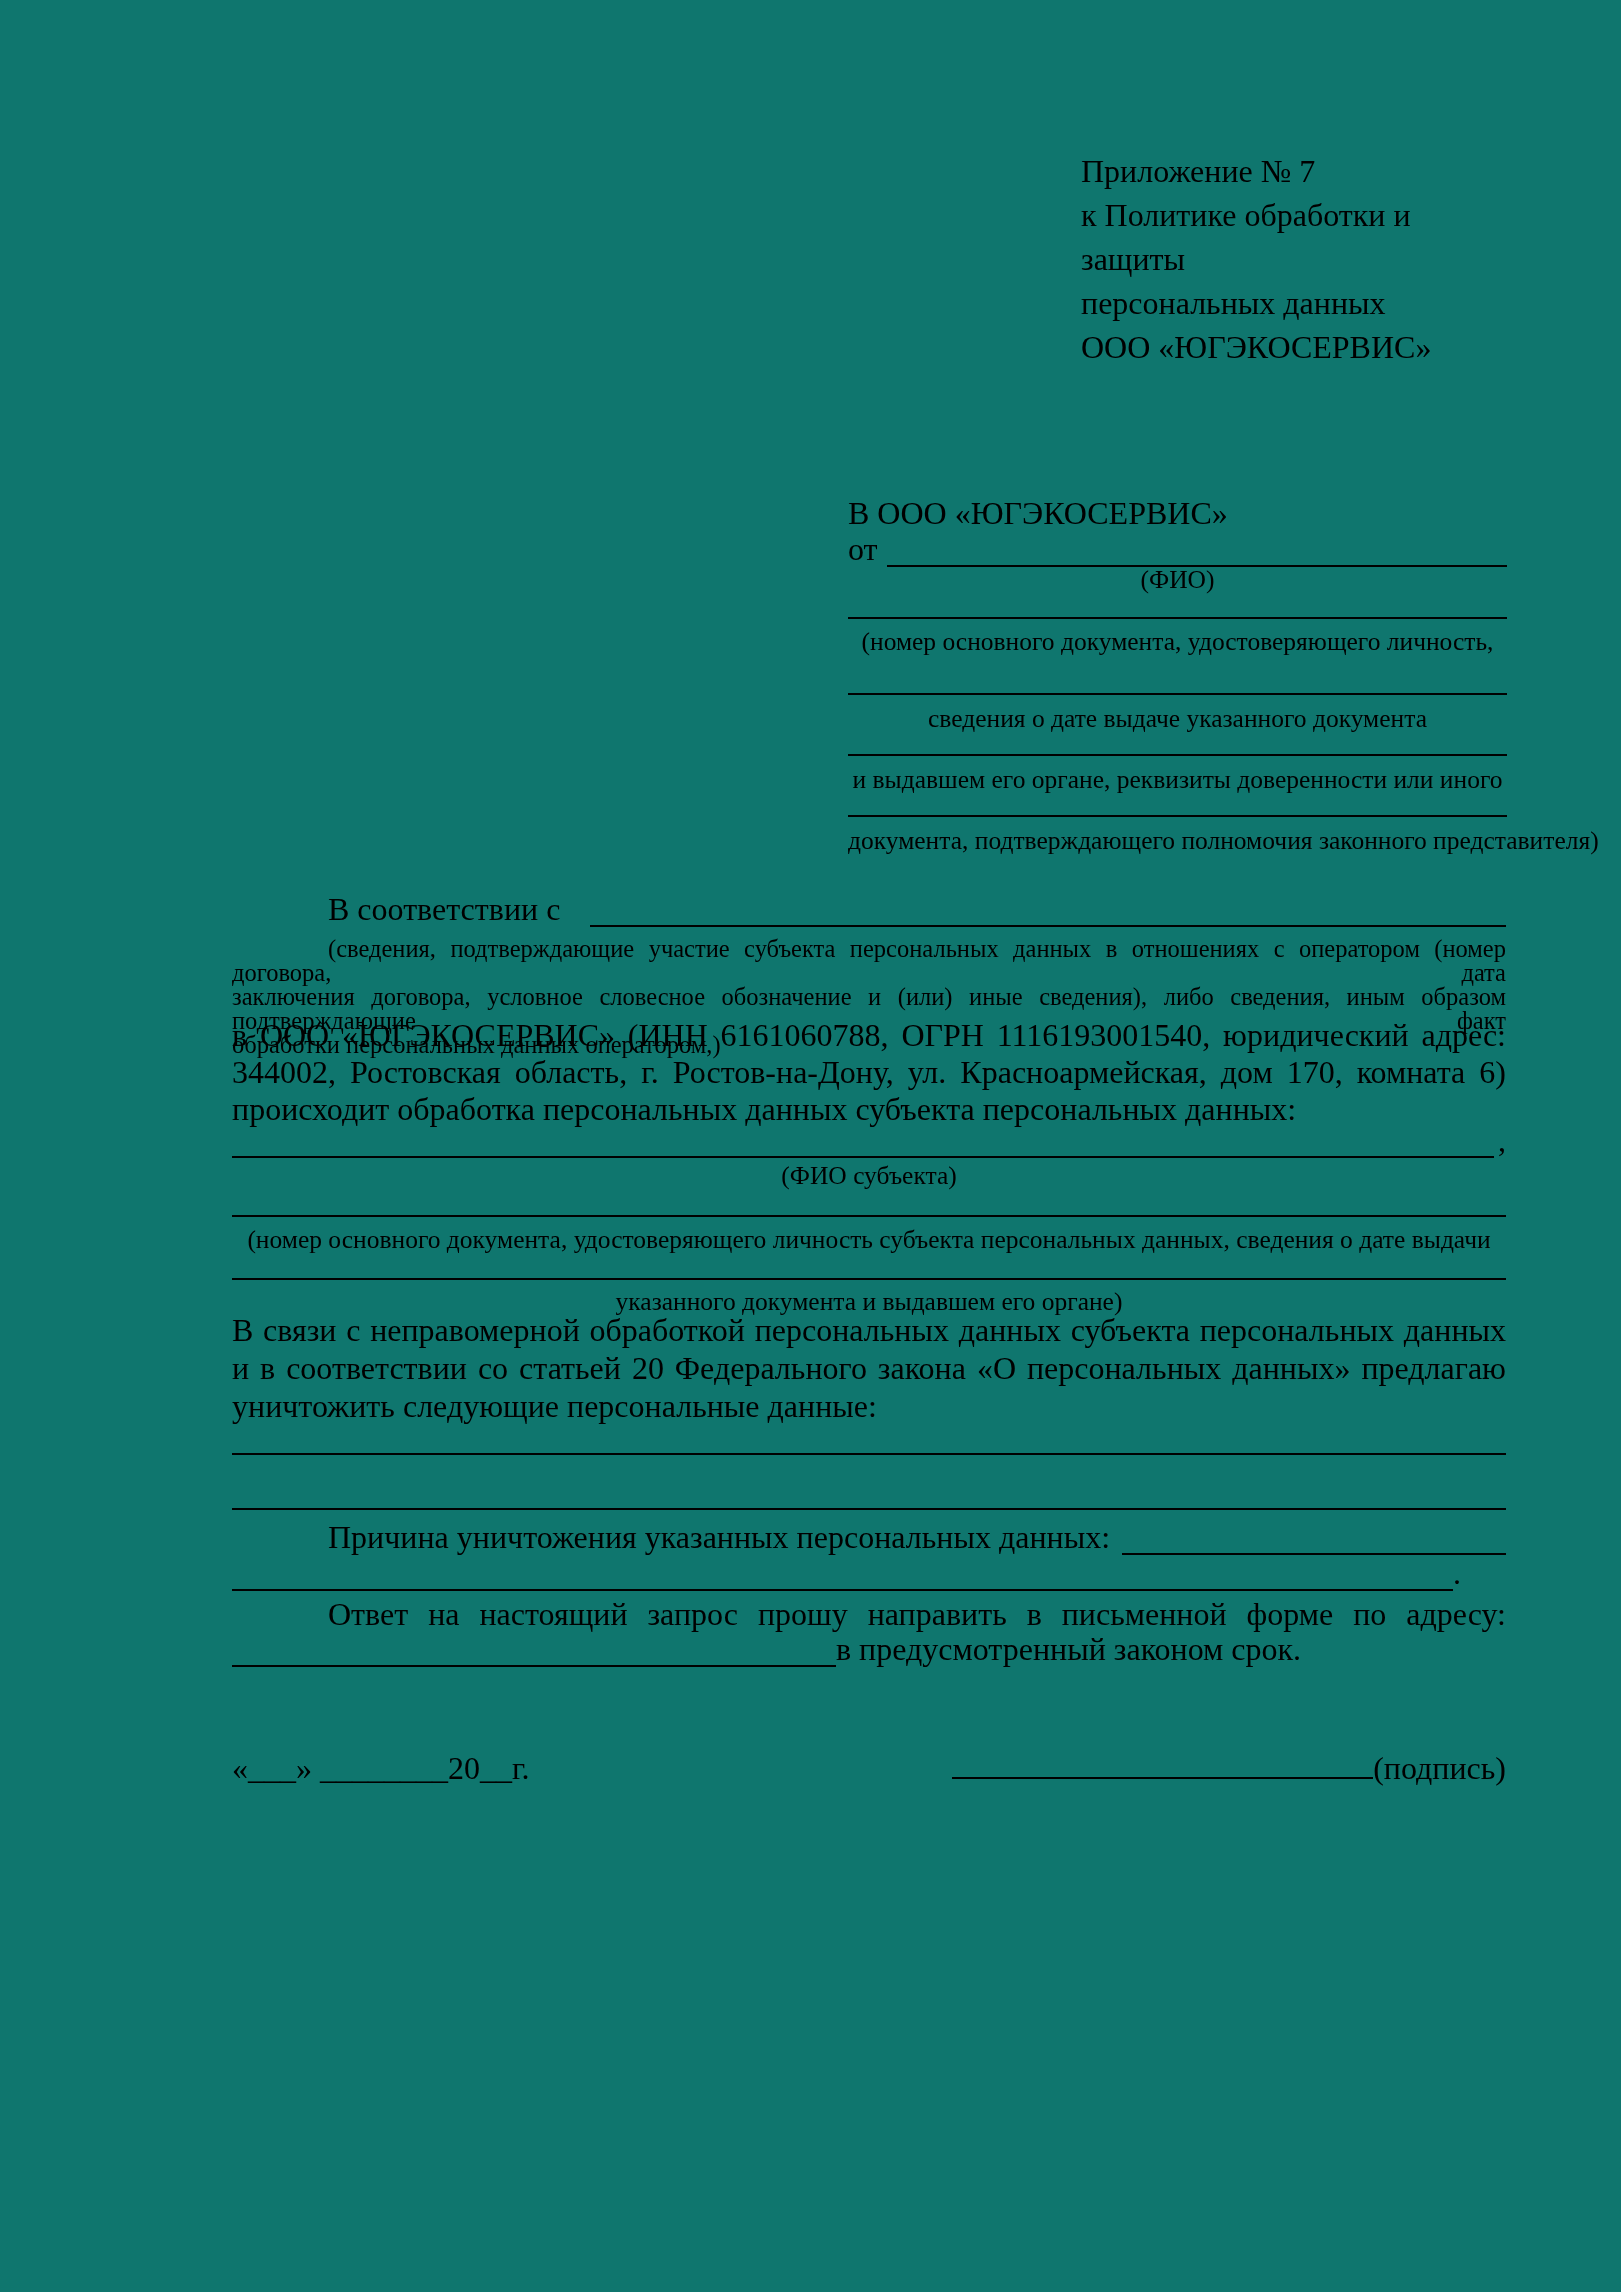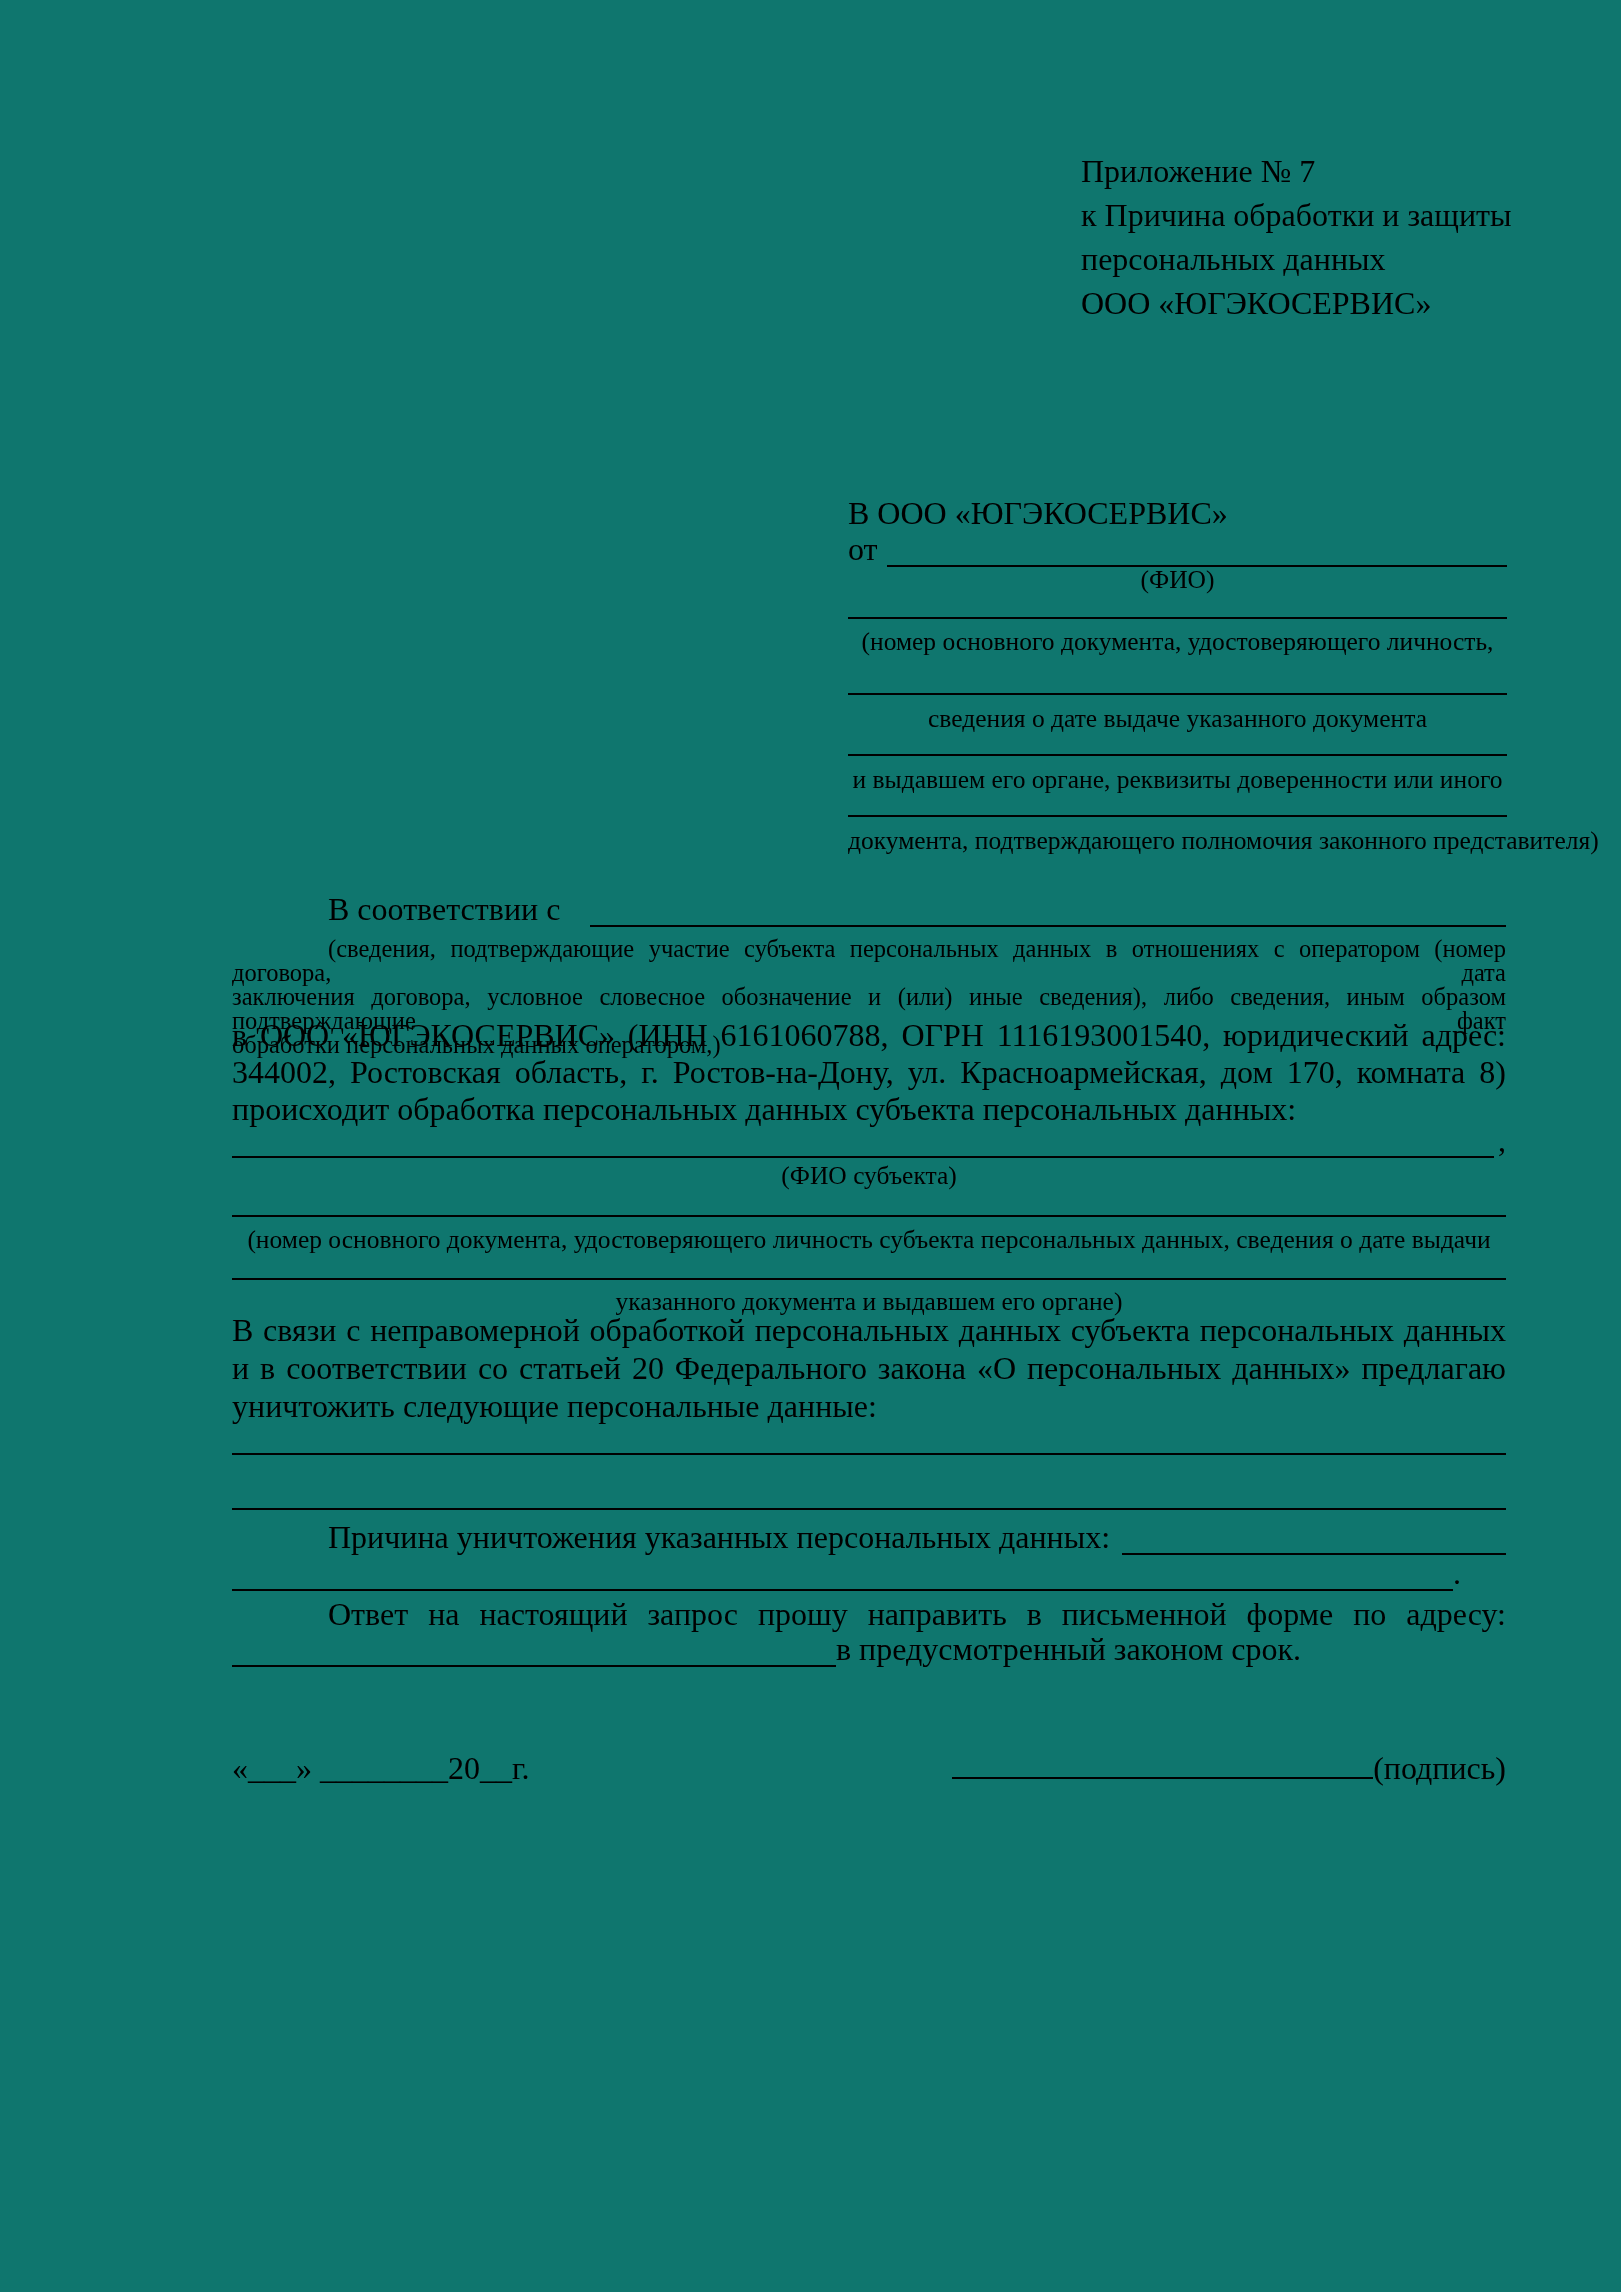--- a/index.html
+++ b/index.html
@@ -33,21 +33,21 @@
   .footer-row{display:flex;justify-content:space-between;align-items:baseline;font-size:32px;line-height:35px;}
   .sig-group{display:flex;align-items:baseline;}
 </style>
 </head>
 <body>
 
 <div class="page">
 
   <div class="abs header-block" style="top:149px;left:1081px;width:441px;">
     <div>Приложение № 7</div>
-    <div>к Причина обработки и защиты</div>
+    <div>к Политике обработки и защиты</div>
     <div>персональных данных</div>
     <div>ООО «ЮГЭКОСЕРВИС»</div>
   </div>
 
 
   <div class="abs col body-line" style="top:495px;">В ООО «ЮГЭКОСЕРВИС»</div>
 
   <div class="abs col row" style="top:532px;">
     <span class="txt">от</span>
     <span class="grow" style="margin-left:9.8px;"></span>
@@ -72,21 +72,21 @@
   </div>
 
   <div class="abs full fine" style="top:937px;">
     <div class="jst fine-first">(сведения, подтверждающие участие субъекта персональных данных в отношениях с оператором (номер договора, дата</div>
     <div class="jst">заключения договора, условное словесное обозначение и (или) иные сведения), либо сведения, иным образом подтверждающие факт</div>
     <div>обработки персональных данных оператором,)</div>
   </div>
 
   <div class="abs full body-line" style="top:1017px;">
     <div class="jst">в ООО «ЮГЭКОСЕРВИС» (ИНН 6161060788, ОГРН 1116193001540, юридический адрес:</div>
-    <div class="jst">344002, Ростовская область, г. Ростов-на-Дону, ул. Красноармейская, дом 170, комната 8)</div>
+    <div class="jst">344002, Ростовская область, г. Ростов-на-Дону, ул. Красноармейская, дом 170, комната 6)</div>
     <div>происходит обработка персональных данных субъекта персональных данных:</div>
   </div>
 
   <div class="abs full row" style="top:1123px;">
     <span class="grow"></span>
     <span class="txt" style="margin-left:3.9px;">,</span>
   </div>
   <div class="abs full cap" style="top:1161px;">(ФИО субъекта)</div>
 
   <div class="abs full rule" style="top:1215px;"></div>

